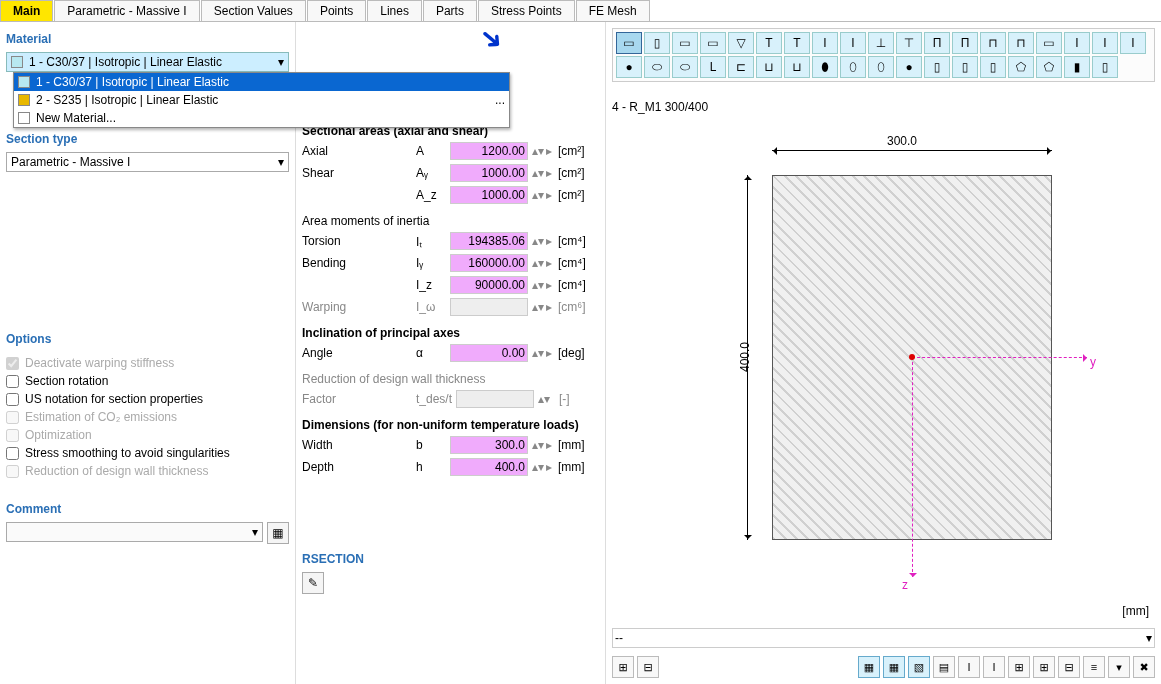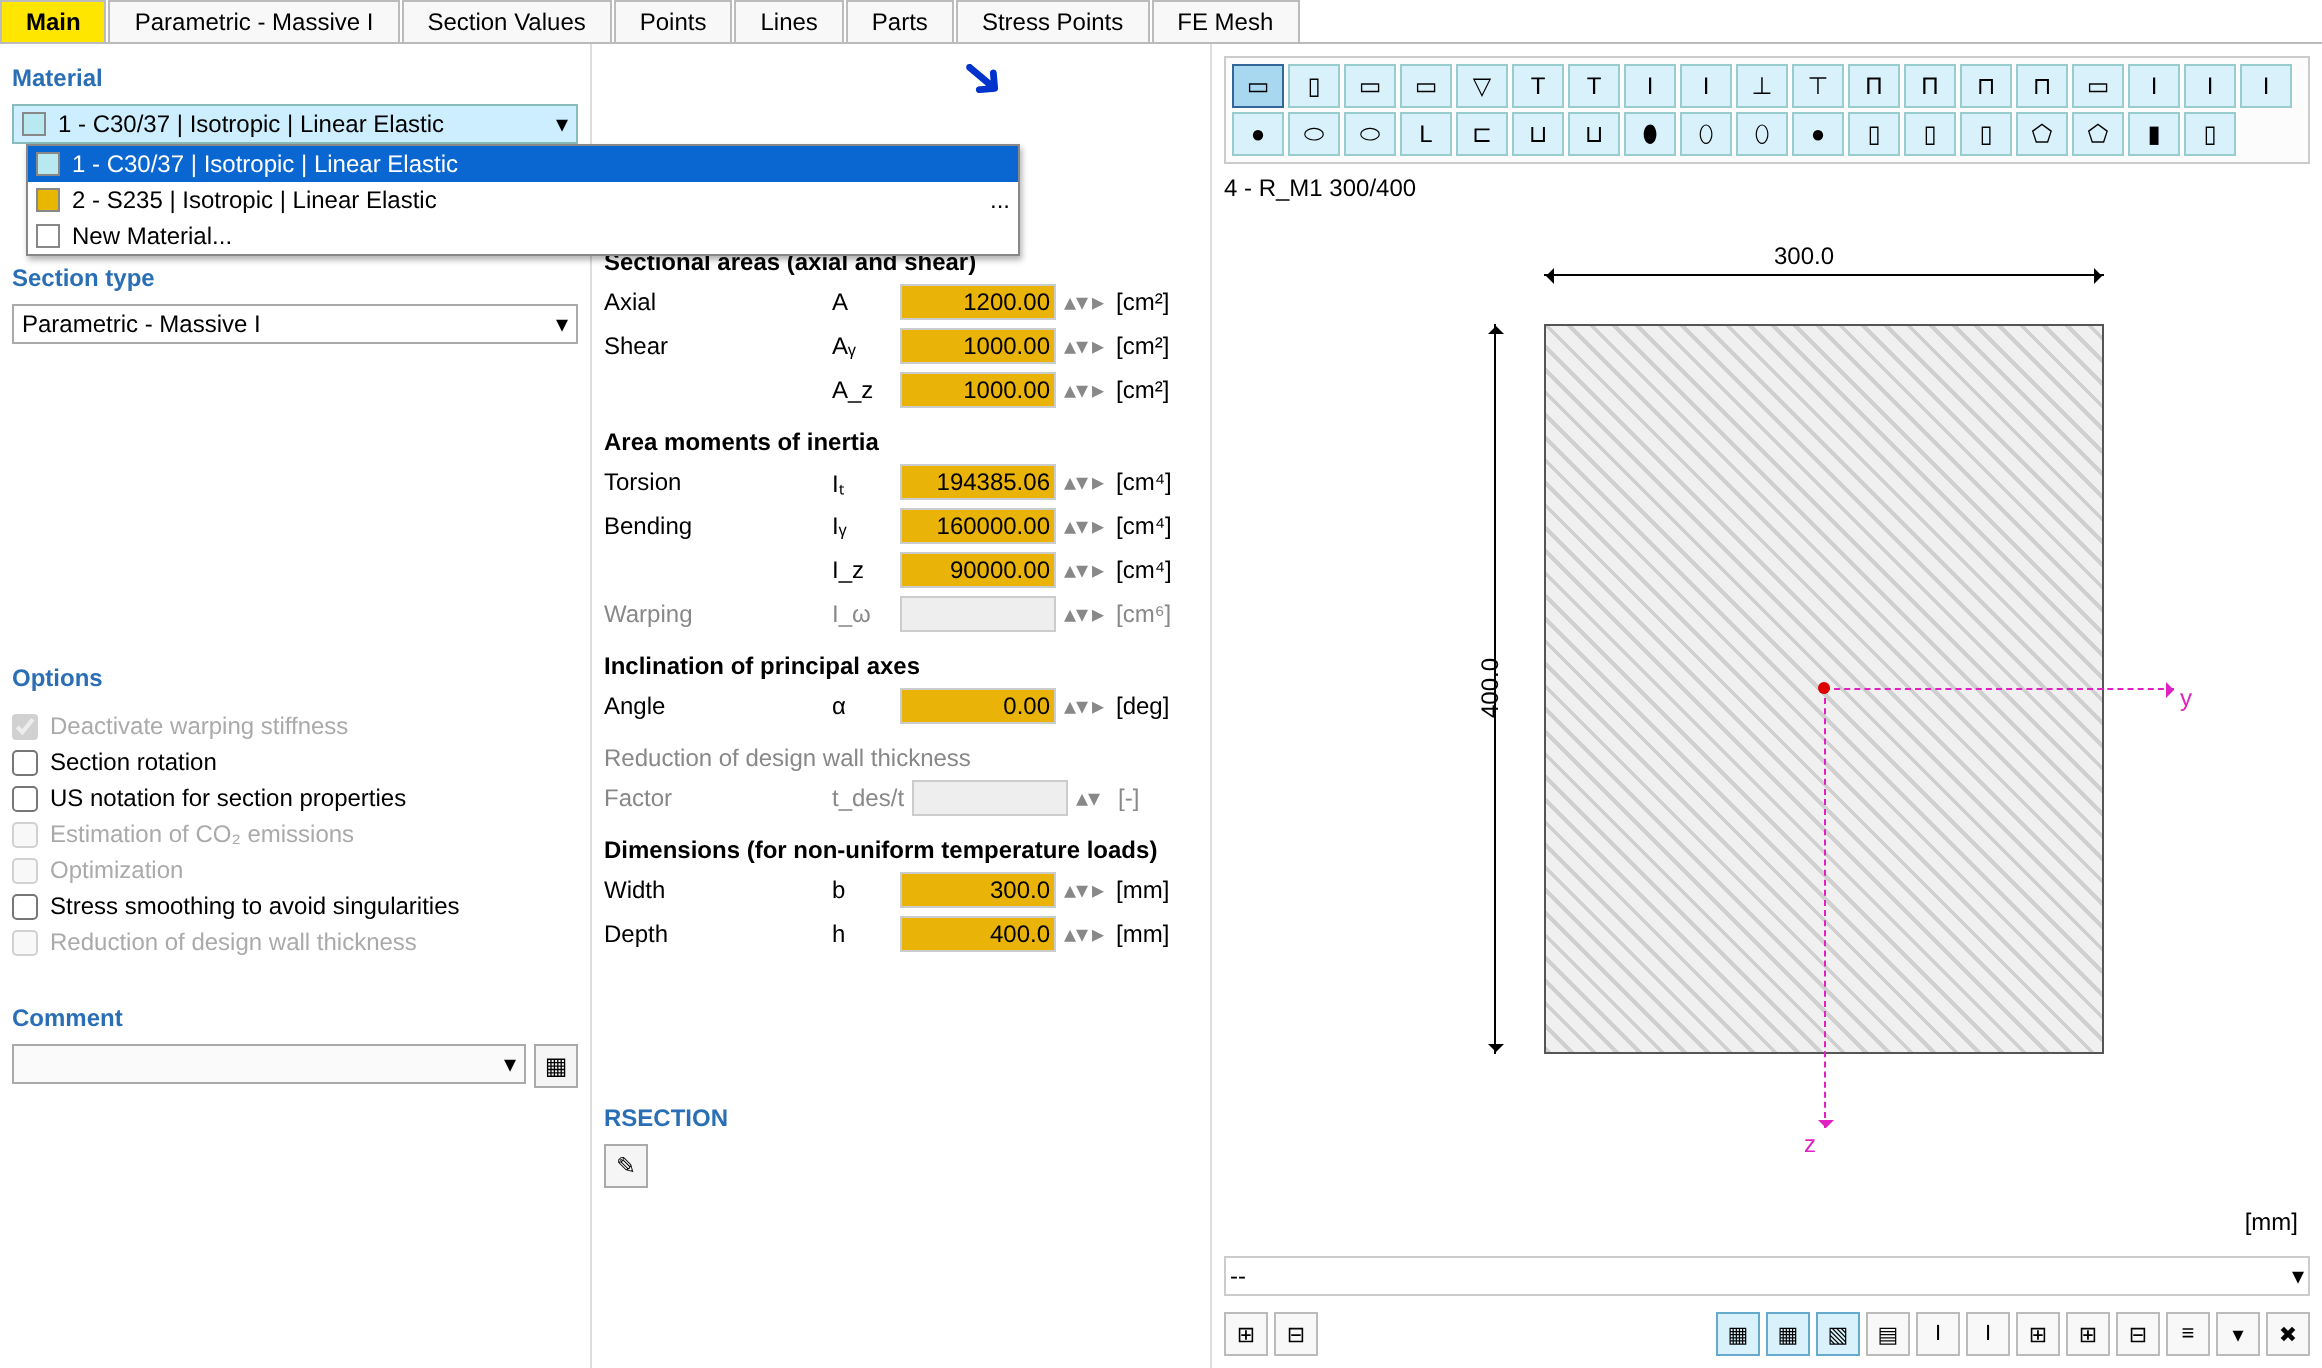--- a/index.html
+++ b/index.html
@@ -19,21 +19,21 @@
 .orow{display:flex;align-items:center;padding:2px 4px}
 .orow.sel{background:#0a67d1;color:#fff}
 .tbar{display:flex;gap:4px;margin:4px 0}
 .tbtn{width:22px;height:22px;border:1px solid #aaa;background:#f5f5f5;display:inline-flex;align-items:center;justify-content:center}
 .chk{display:flex;align-items:center;gap:6px;margin:4px 0}
 .chk input{width:13px;height:13px}
 .chk.dis{color:#aaa}
 .row{display:flex;align-items:center;margin:4px 0;gap:4px}
 .lbl{flex:0 0 110px}
 .sym{flex:0 0 30px}
-.val{width:78px;text-align:right;border:1px solid #ccc;padding:1px 2px;background:#eab308}
+.val{width:78px;text-align:right;border:1px solid #ccc;padding:1px 2px;background:#f0abfc}
 .val.dis{background:#eee;color:#999}
 .spin{width:10px;color:#888}
 .arr{width:8px;color:#888}
 .unit{flex:0 0 40px}
 .sub{color:#888}
 .shapes{display:flex;flex-wrap:wrap;gap:2px;border:1px solid #ccc;padding:3px;background:#fcfcfc}
 .shp{width:26px;height:22px;border:1px solid #9cc;background:#d8f1fb;display:inline-flex;align-items:center;justify-content:center}
 .shp.sel{background:#a8d8ef;border:1px solid #369}
 .viewer{flex:1;position:relative;background:#fff;margin-top:6px}
 .rect{position:absolute;left:160px;top:55px;width:280px;height:365px;background:repeating-linear-gradient(45deg,#d0d0d0 0 2px,#f0f0f0 2px 8px);border:1px solid #555}
@@ -168,21 +168,21 @@
       </div>
     <div class="row">
         <span class="lbl"></span>
         <span class="sym">A_z</span>
         <input class="val" value="1000.00" style="">
         <span class="spin">▴▾</span>
         <span class="arr">▸</span>
         <span class="unit">[cm²]</span>
       </div>
 
-    <div style="font-weight:700;margin-top:10px">Area moments of inertia</div>
+    <div style="font-weight:400;margin-top:10px">Area moments of inertia</div>
     <div class="row">
         <span class="lbl">Torsion</span>
         <span class="sym">Iₜ</span>
         <input class="val" value="194385.06" style="">
         <span class="spin">▴▾</span>
         <span class="arr">▸</span>
         <span class="unit">[cm⁴]</span>
       </div>
     <div class="row">
         <span class="lbl">Bending</span>
@@ -288,21 +288,21 @@
         <span class="shp">⬯</span>
         <span class="shp">●</span>
         <span class="shp">▯</span>
         <span class="shp">▯</span>
         <span class="shp">▯</span>
         <span class="shp">⬠</span>
         <span class="shp">⬠</span>
         <span class="shp">▮</span>
         <span class="shp">▯</span>
       </div>
-    <div style="margin-top:5px">4 - R_M1 300/400</div>
+    <div style="margin-top:18px">4 - R_M1 300/400</div>
     <div class="viewer">
       <div class="dimh"></div>
       <div class="dhlbl">300.0</div>
       <div class="dimv"></div>
       <div class="dvlbl">400.0</div>
       <div class="rect"></div>
       <div class="axis-y"></div>
       <div class="aylbl">y</div>
       <div class="axis-z"></div>
       <div class="azlbl">z</div>

